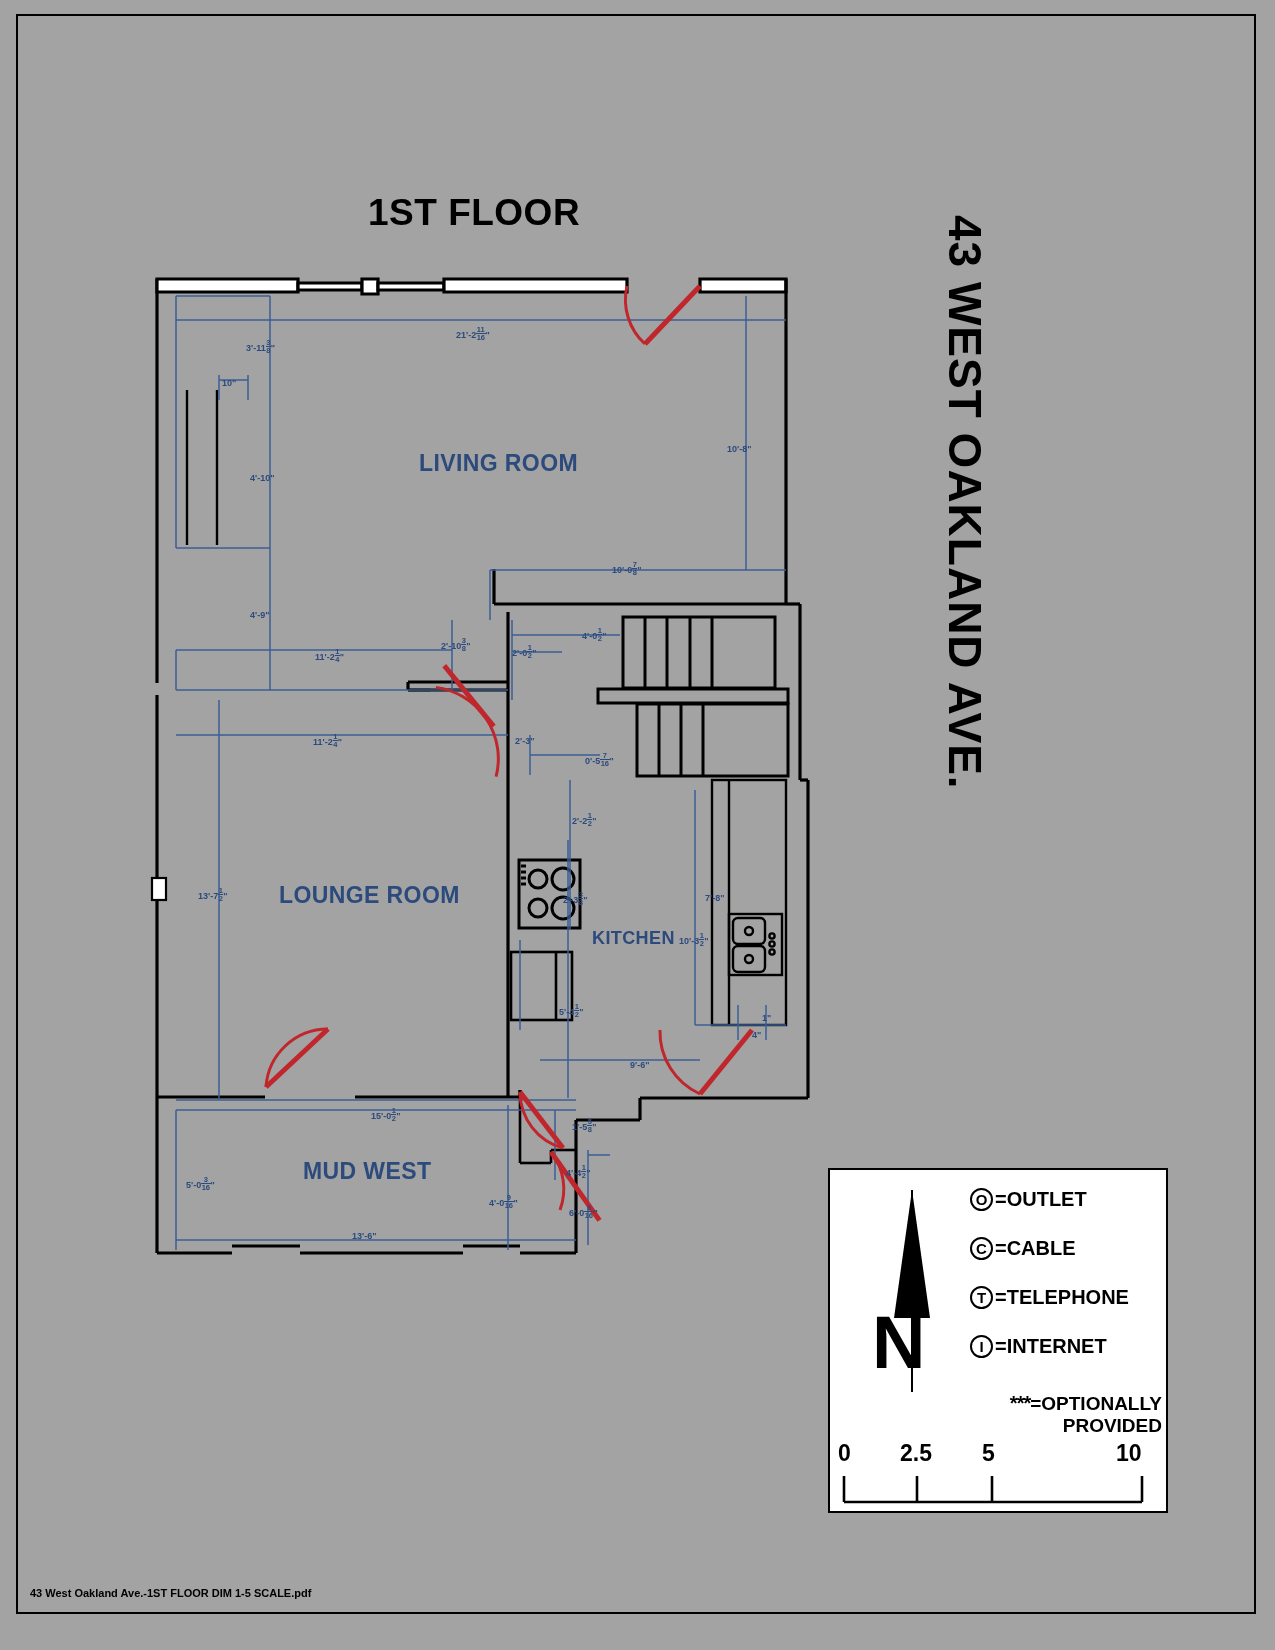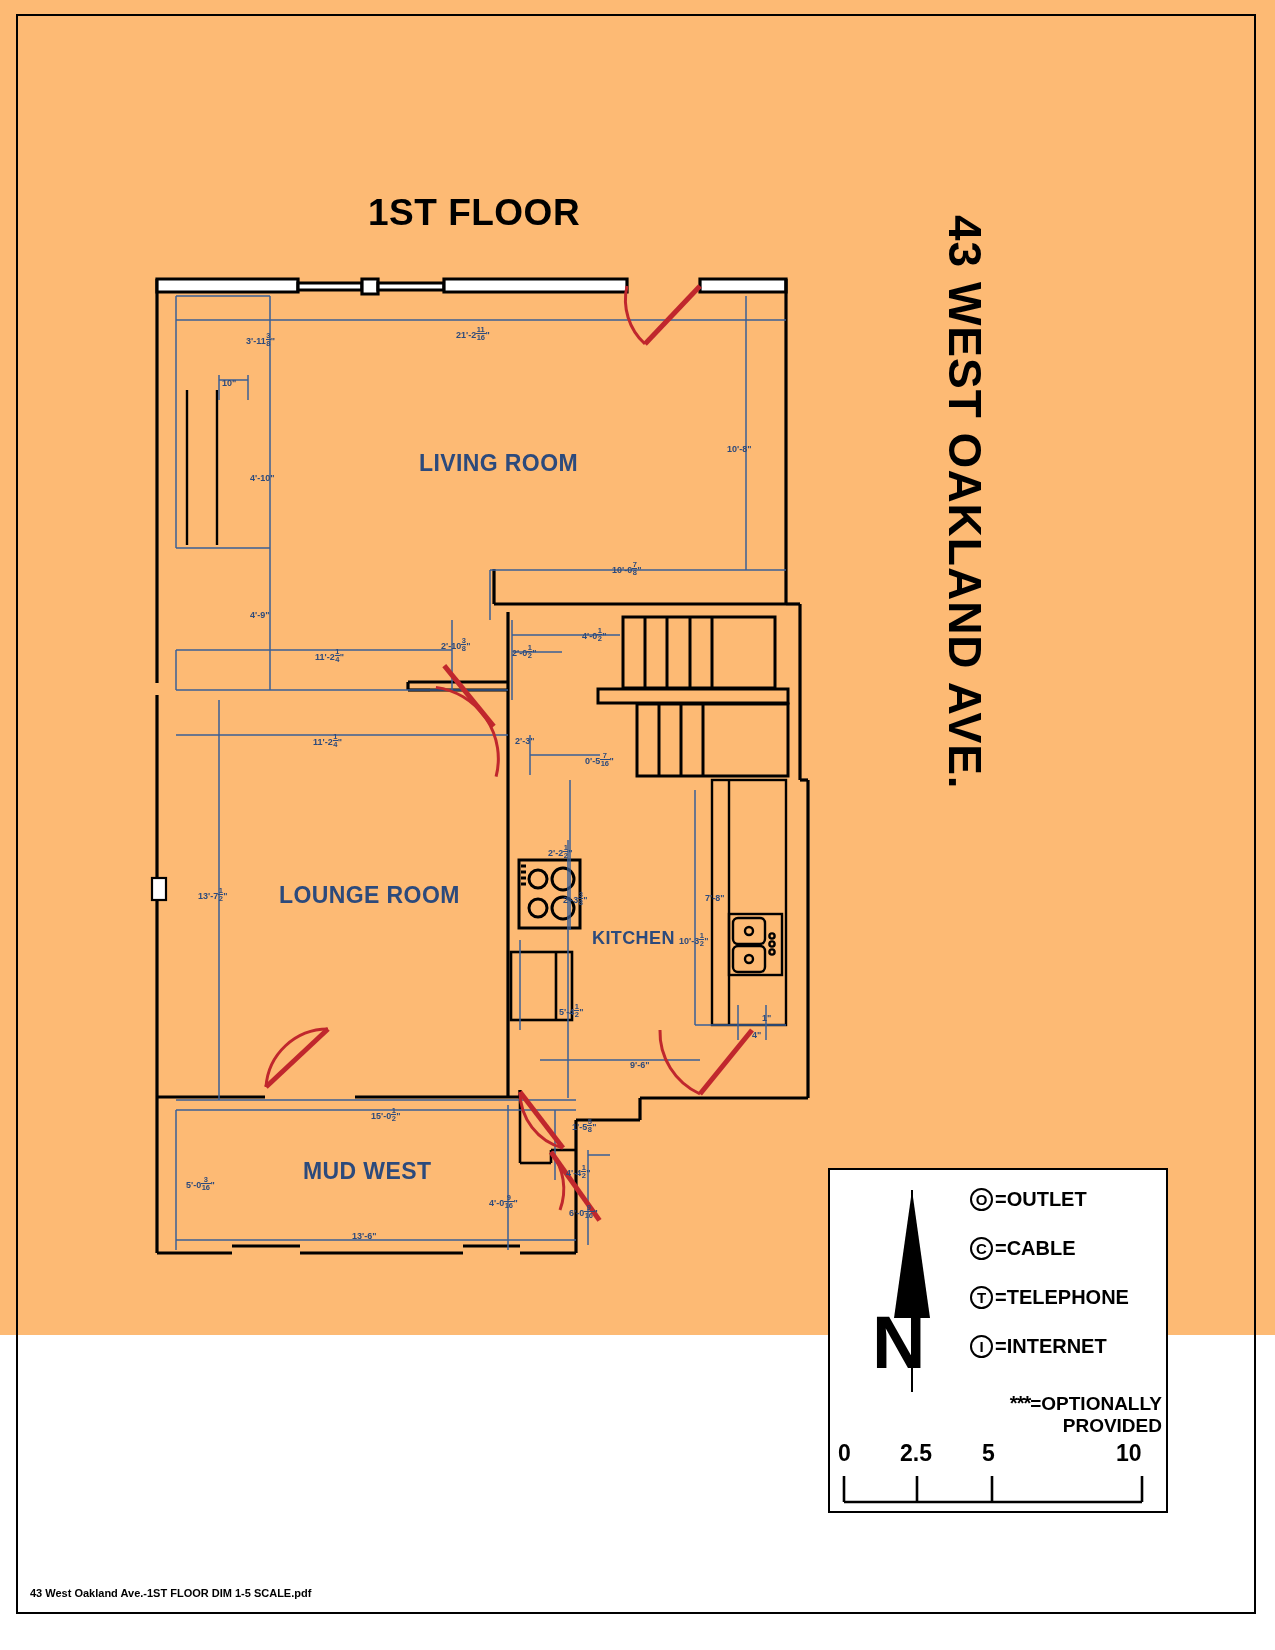--- a/index.html
+++ b/index.html
@@ -1,22 +1,22 @@
 <!DOCTYPE html>
 <html><head>
 <meta charset="utf-8">
 <style>
   html,body{margin:0;padding:0;background:#ffffff;}
   body{
     font-family:"Liberation Sans", sans-serif;
     width:1275px;height:1650px;position:relative;overflow:hidden;
   }
   #page{
-    position:absolute;left:0;top:0;width:1275px;height:1335px;
-    background:#fdba74;
+    position:absolute;left:0;top:0;width:1275px;height:1650px;
+    background:#a3a3a3;
   }
   
   #page-border{
     position:absolute;left:16px;top:14px;width:1240px;height:1600px;
     border:2px solid #000;box-sizing:border-box;
   }
   #sheet-title{
     position:absolute;left:368px;top:192px;
     font-size:37px;font-weight:bold;letter-spacing:0.5px;color:#000;
     white-space:nowrap;
@@ -263,34 +263,34 @@
     </g>
   </svg>
 
   <div class="room-label" style="left:419px;top:450px;">LIVING ROOM</div>
   <div class="room-label" style="left:279px;top:882px;">LOUNGE ROOM</div>
   <div class="room-label" style="left:592px;top:928px;font-size:18px;">KITCHEN</div>
   <div class="room-label" style="left:303px;top:1158px;">MUD WEST</div>
 
   <div id="dim-layer">
       <div class="dim" style="left: 456px; top: 326px;"><span>21'-2</span><span class="fr"><span class="num">11</span><span class="den">16</span></span><span>"</span></div>
-      <div class="dim" style="left: 246px; top: 332px;"><span>3'-11</span><span class="fr"><span class="num">3</span><span class="den">8</span></span><span>"</span></div>
+      <div class="dim" style="left: 246px; top: 339px;"><span>3'-11</span><span class="fr"><span class="num">3</span><span class="den">8</span></span><span>"</span></div>
       <div class="dim" style="left: 222px; top: 379px;">10"</div>
       <div class="dim" style="left: 250px; top: 474px;">4'-10"</div>
       <div class="dim" style="left: 727px; top: 445px;">10'-8"</div>
       <div class="dim" style="left: 612px; top: 561px;"><span>10'-0</span><span class="fr"><span class="num">7</span><span class="den">8</span></span><span>"</span></div>
       <div class="dim" style="left: 250px; top: 611px;">4'-9"</div>
       <div class="dim" style="left: 315px; top: 648px;"><span>11'-2</span><span class="fr"><span class="num">1</span><span class="den">4</span></span><span>"</span></div>
       <div class="dim" style="left: 441px; top: 637px;"><span>2'-10</span><span class="fr"><span class="num">3</span><span class="den">8</span></span><span>"</span></div>
       <div class="dim" style="left: 512px; top: 644px;"><span>2'-0</span><span class="fr"><span class="num">1</span><span class="den">2</span></span><span>"</span></div>
       <div class="dim" style="left: 582px; top: 627px;"><span>4'-0</span><span class="fr"><span class="num">1</span><span class="den">2</span></span><span>"</span></div>
       <div class="dim" style="left: 313px; top: 733px;"><span>11'-2</span><span class="fr"><span class="num">1</span><span class="den">4</span></span><span>"</span></div>
       <div class="dim" style="left: 515px; top: 737px;">2'-3"</div>
       <div class="dim" style="left: 537px; top: 752px; margin-left: 48px;"><span>0'-5</span><span class="fr"><span class="num">7</span><span class="den">16</span></span><span>"</span></div>
-      <div class="dim" style="left: 548px; top: 812px; margin-top: 32px;"><span>2'-2</span><span class="fr"><span class="num">1</span><span class="den">2</span></span><span>"</span></div>
+      <div class="dim" style="left: 572px; top: 812px;"><span>2'-2</span><span class="fr"><span class="num">1</span><span class="den">2</span></span><span>"</span></div>
       <div class="dim" style="left: 563px; top: 891px;"><span>2'-3</span><span class="fr"><span class="num">3</span><span class="den">8</span></span><span>"</span></div>
       <div class="dim" style="left: 198px; top: 887px;"><span>13'-7</span><span class="fr"><span class="num">1</span><span class="den">2</span></span><span>"</span></div>
       <div class="dim" style="left: 705px; top: 894px;">7'-8"</div>
       <div class="dim" style="left: 679px; top: 932px;"><span>10'-3</span><span class="fr"><span class="num">1</span><span class="den">2</span></span><span>"</span></div>
       <div class="dim" style="left: 559px; top: 1003px;"><span>5'-4</span><span class="fr"><span class="num">1</span><span class="den">2</span></span><span>"</span></div>
       <div class="dim" style="left: 762px; top: 1014px;">1"</div>
       <div class="dim" style="left: 752px; top: 1031px;">4"</div>
       <div class="dim" style="left: 630px; top: 1061px;">9'-6"</div>
       <div class="dim" style="left: 371px; top: 1107px;"><span>15'-0</span><span class="fr"><span class="num">1</span><span class="den">2</span></span><span>"</span></div>
       <div class="dim" style="left: 572px; top: 1118px;"><span>1'-5</span><span class="fr"><span class="num">5</span><span class="den">8</span></span><span>"</span></div>

